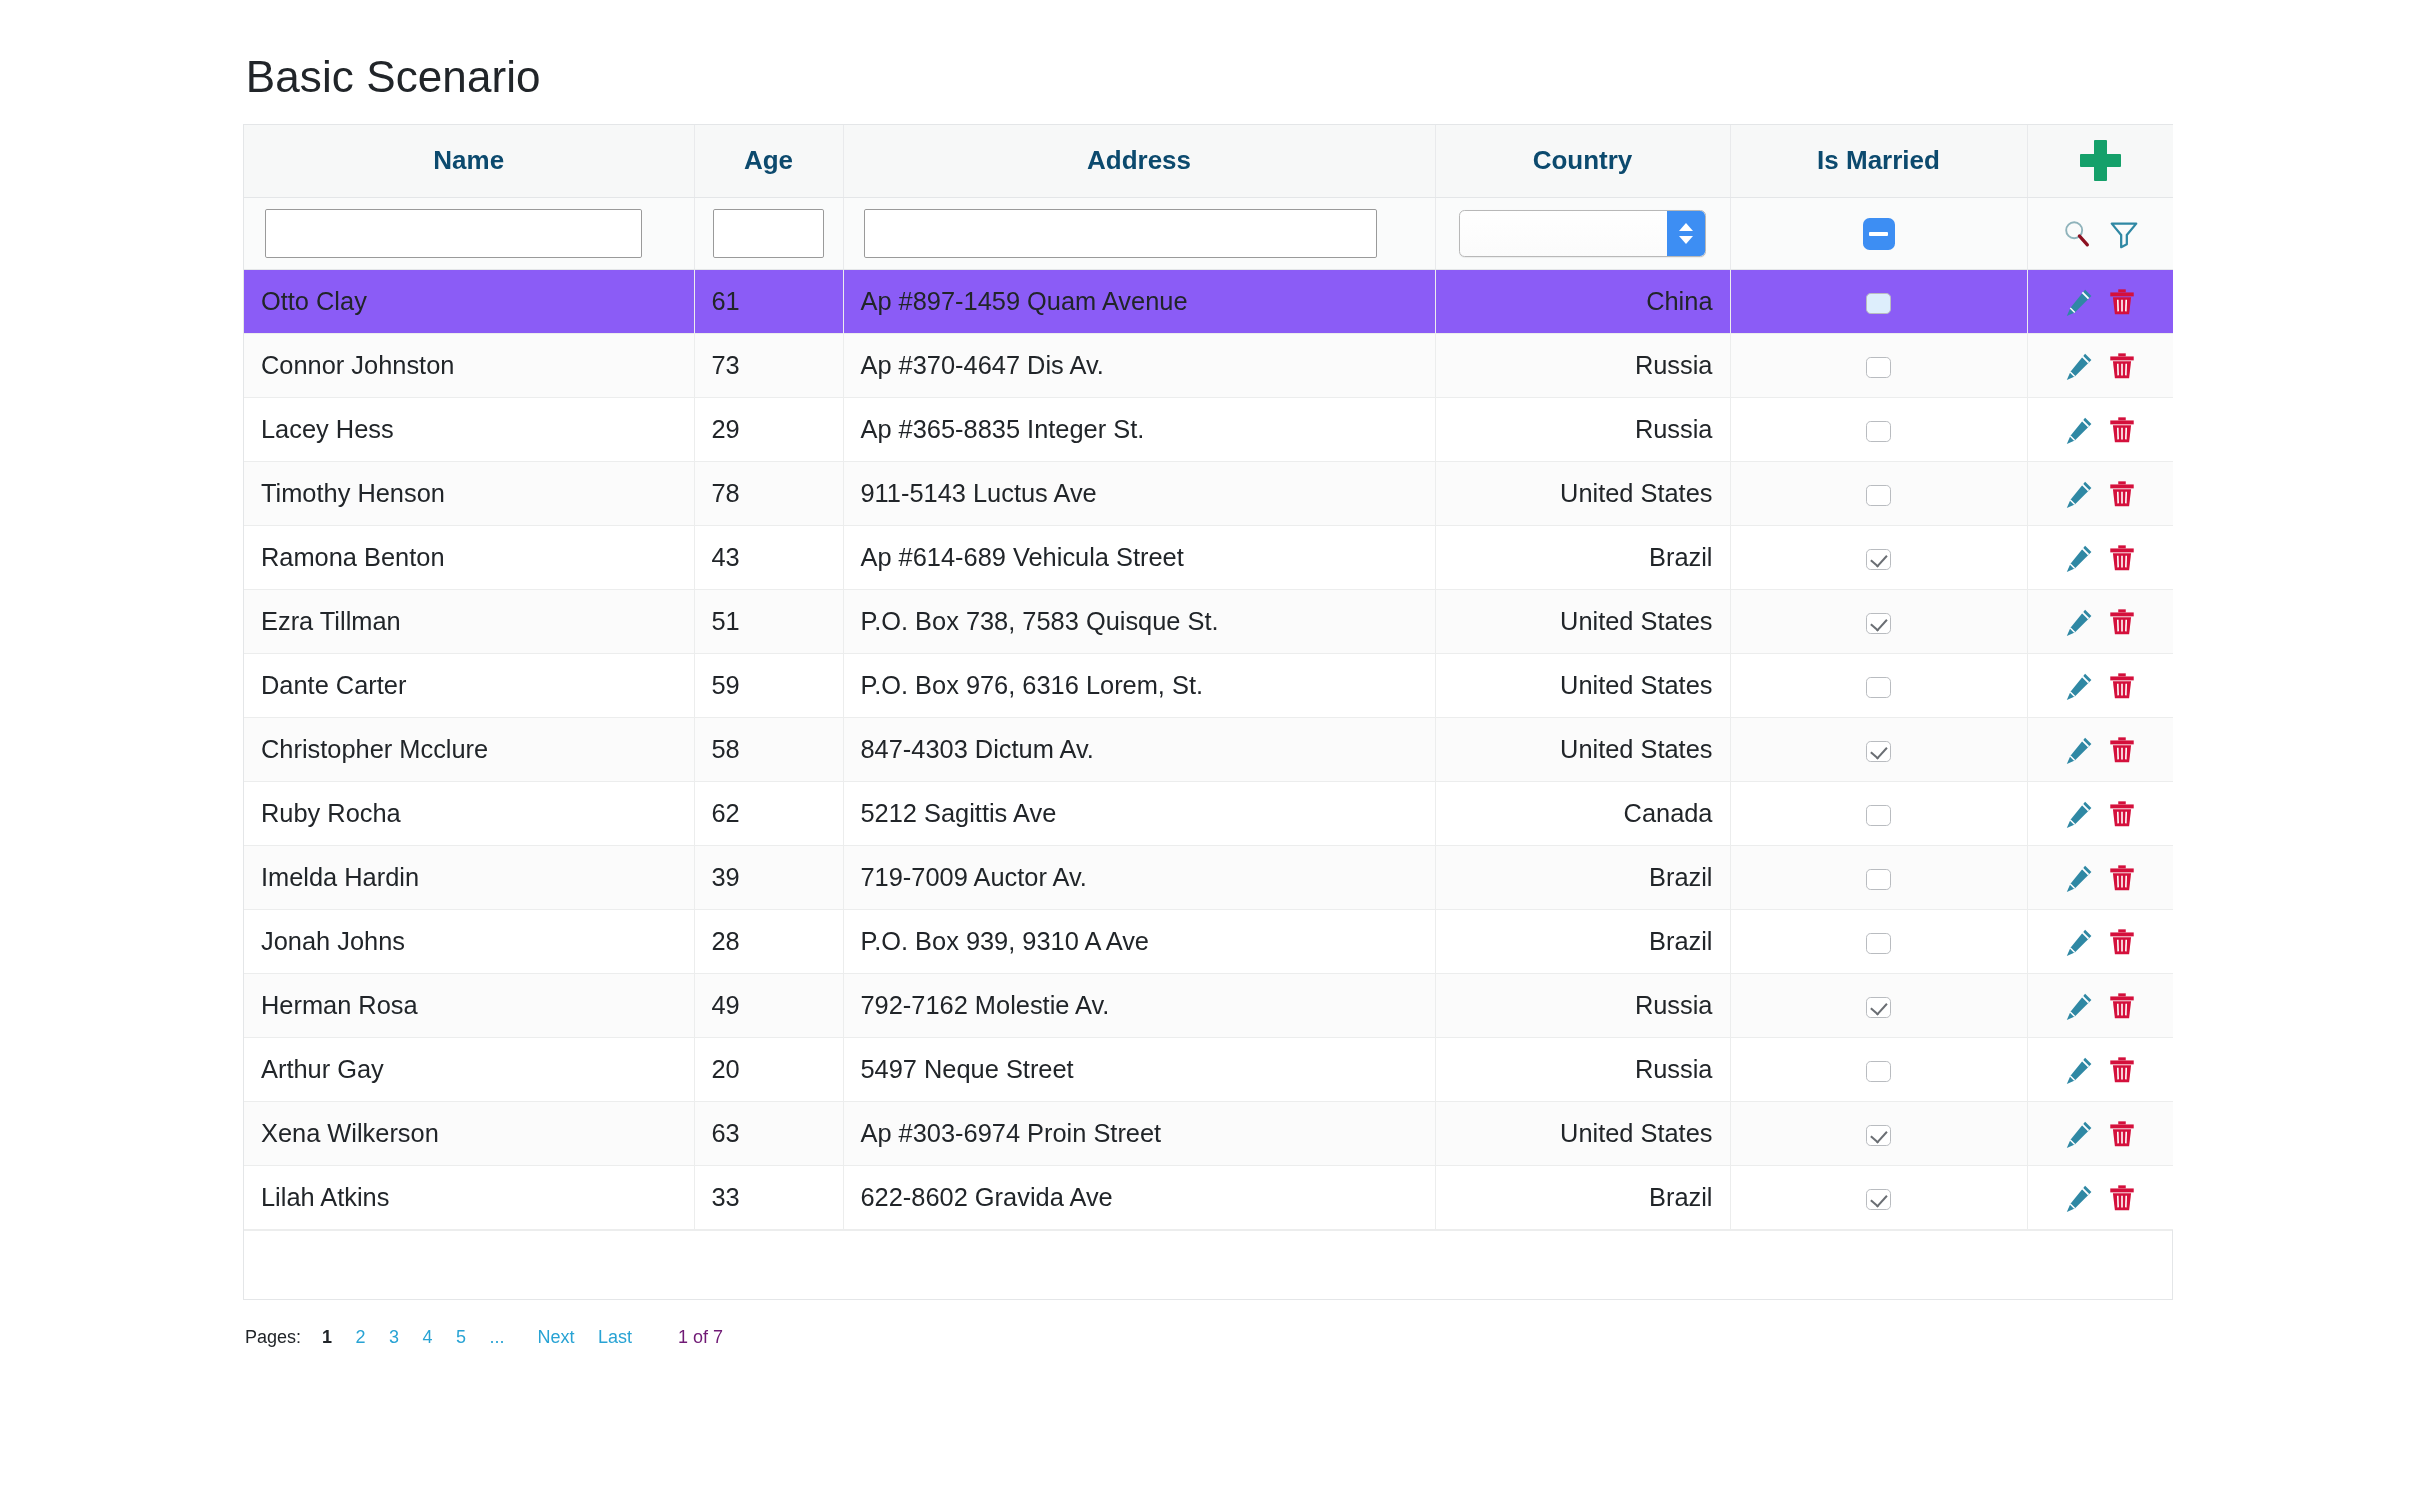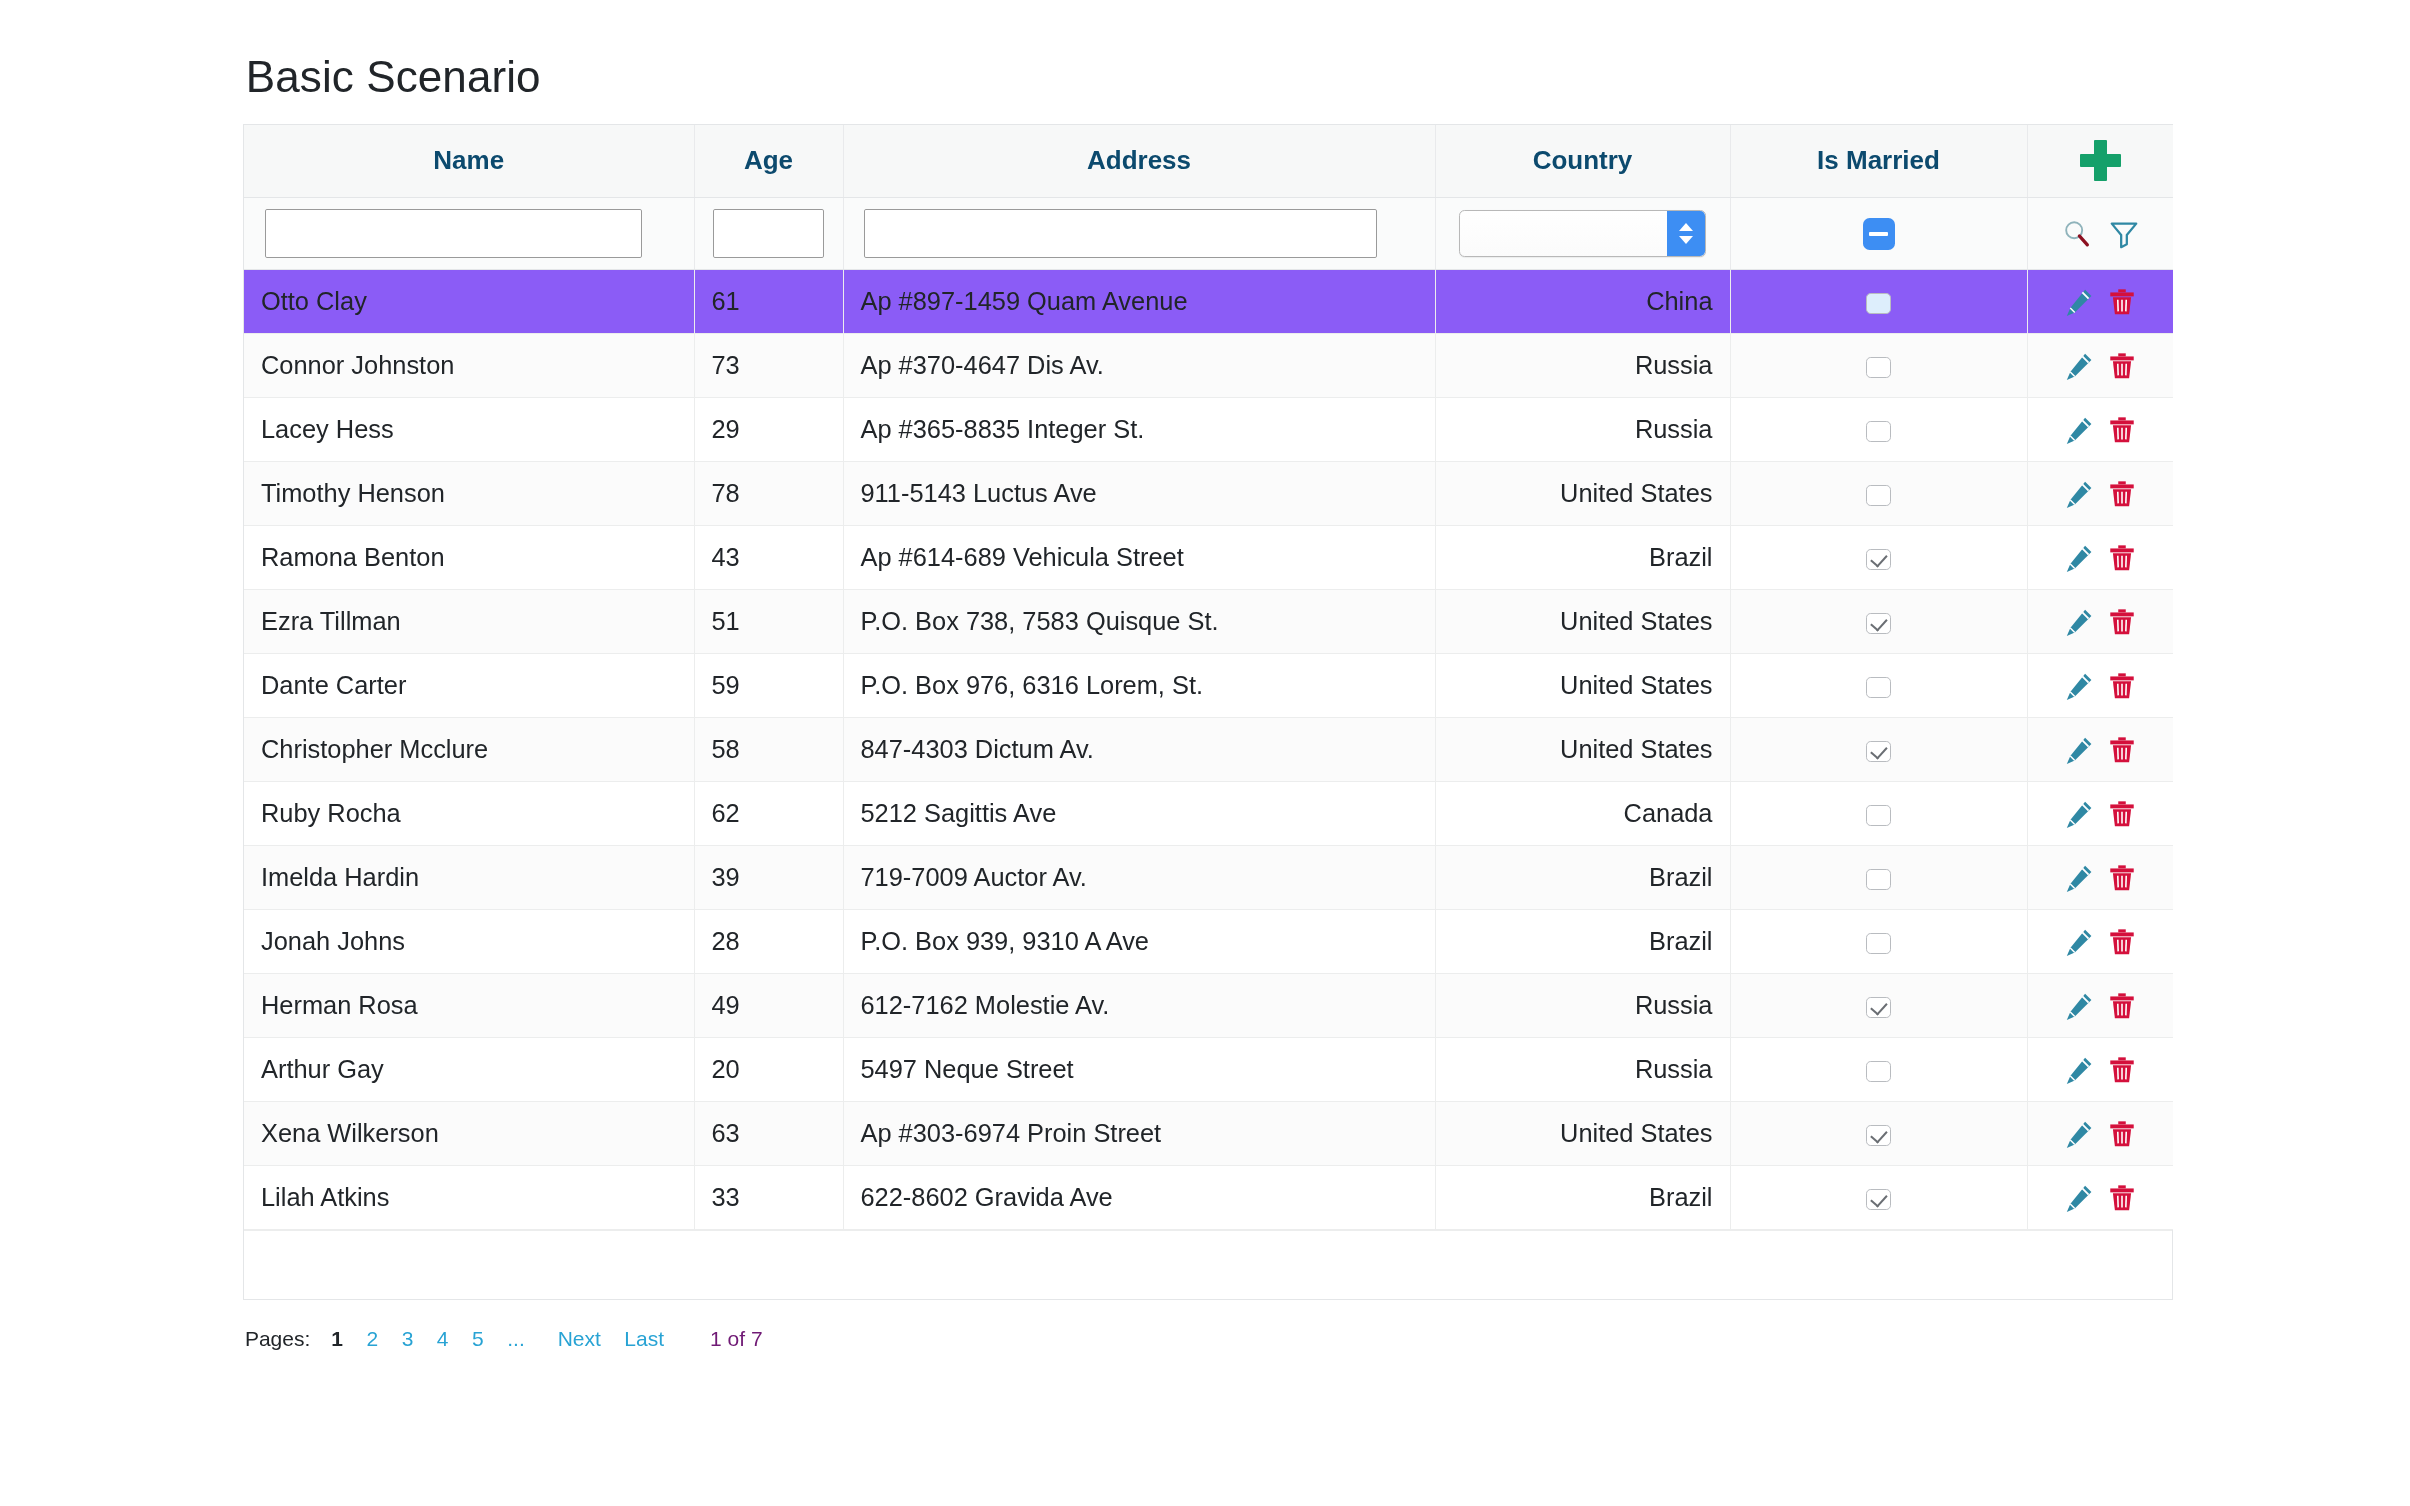--- a/index.html
+++ b/index.html
@@ -255,21 +255,21 @@
   .grid-filler {
     height: 68px;
     background: #ffffff;
     border-top: 0.9px solid #eceded;
   }
 
   
   .pager {
     display: flex;
     align-items: center;
-    font-size: 21px;
+    font-size: 18px;
     color: #212529;
     padding: 27px 0 0 1.9px;
     gap: 0;
   }
   .pager .lbl { margin-right: 21px; }
   .pager a {
     color: #28a3d4;
     text-decoration: none;
     margin-right: 23.5px;
     cursor: pointer;
@@ -639,21 +639,21 @@
                         <line x1="16" y1="13.5" x2="16" y2="26"></line>
                         <line x1="20.5" y1="13.5" x2="20.1" y2="26"></line>
                       </g>
                     </svg></span>
                 </div>
               </td>
             </tr>
             <tr class="alt">
               <td class="cell-name">Herman Rosa</td>
               <td class="cell-age">49</td>
-              <td class="cell-address">612-7162 Molestie Av.</td>
+              <td class="cell-address">792-7162 Molestie Av.</td>
               <td class="cell-country">Russia</td>
               <td class="cell-married"><span class="row-check checked"></span></td>
               <td class="cell-actions">
                 <div class="actions-cell">
                   <span class="ico"><svg width="30" height="30" viewBox="0 0 32 32" aria-hidden="true">
                       <path d="M22.5 2.8 L29.2 9.5 L11.5 27.2 L3 30.9 L6.7 22.4 Z" fill="#2f88a4"></path>
                       <path d="M19.6 5.8 L26.2 12.4" stroke="#ffffff" stroke-width="2"></path>
                       <path d="M6.7 22.4 L11.5 27.2" stroke="#ffffff" stroke-width="1.6"></path>
                     </svg></span>
                   <span class="ico"><svg width="30" height="30" viewBox="0 0 32 32" aria-hidden="true">

